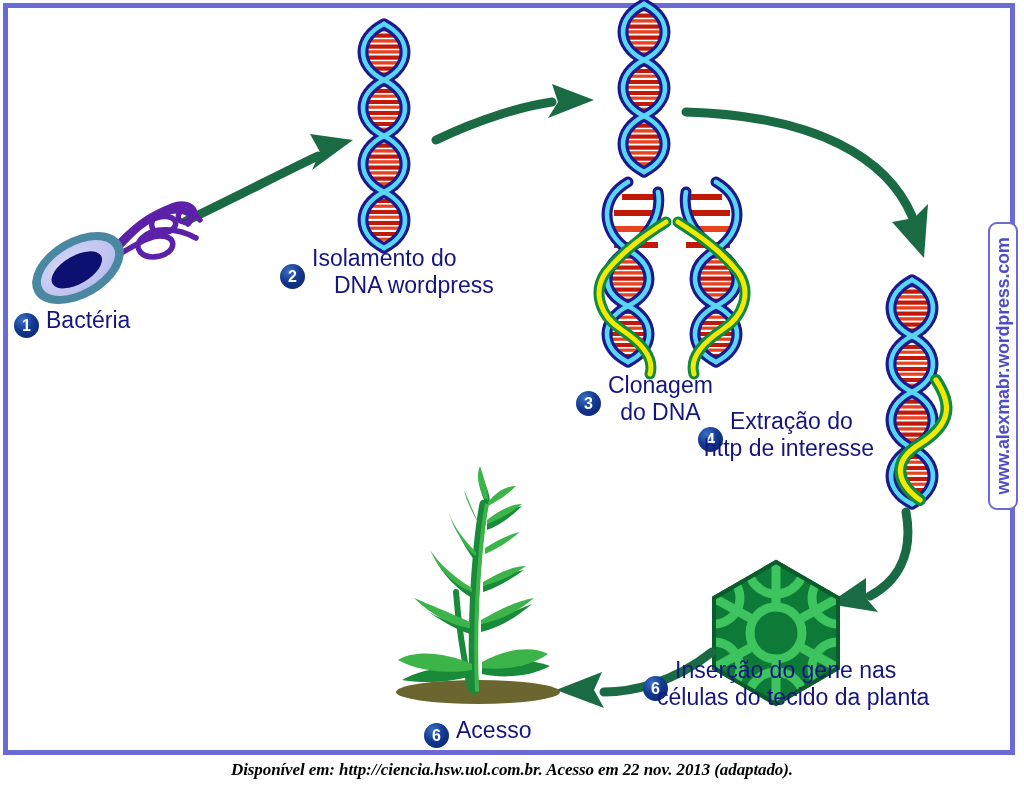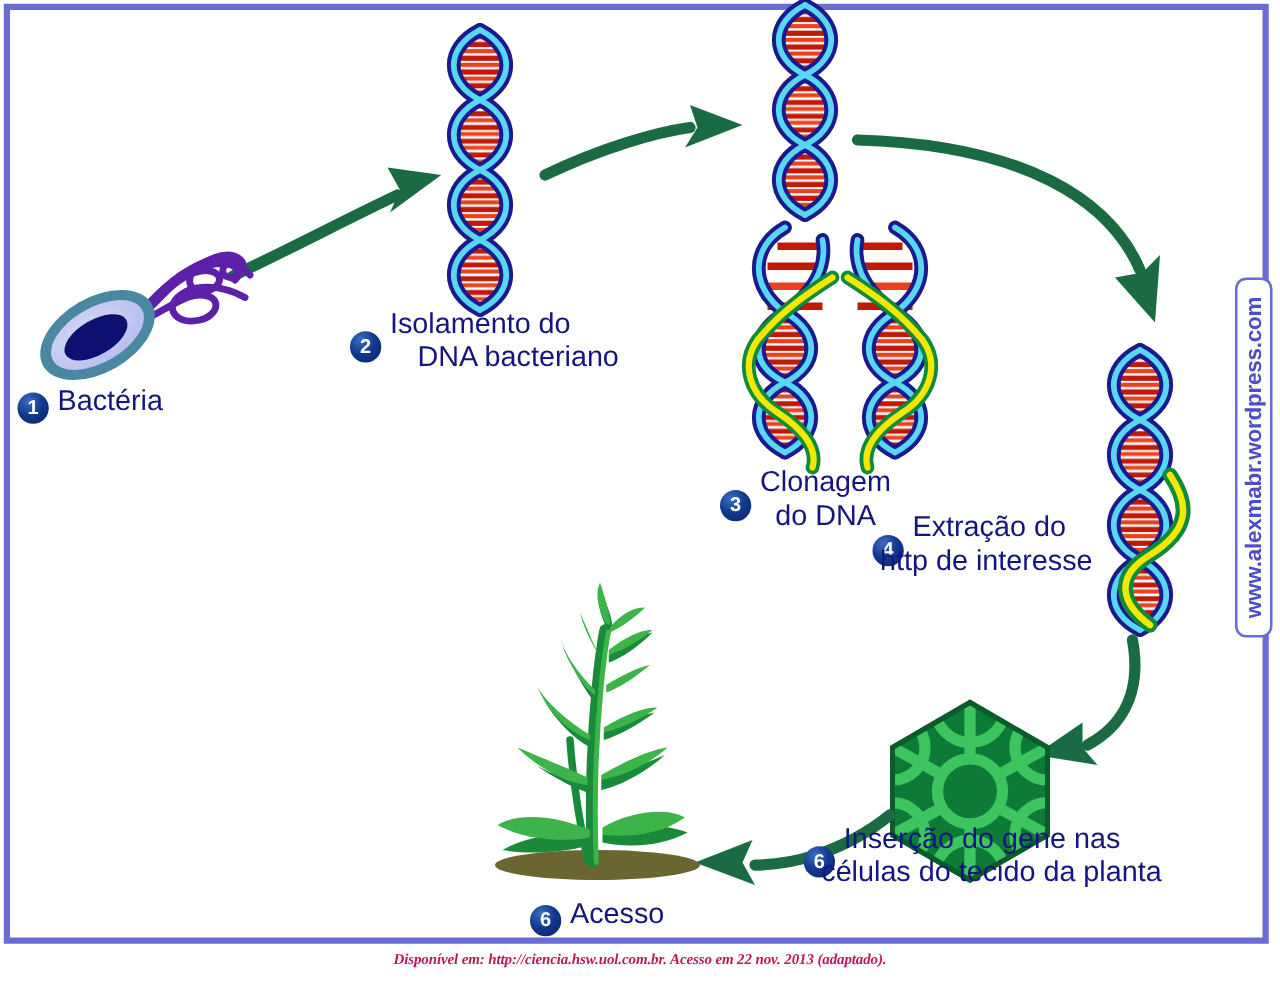--- a/index.html
+++ b/index.html
@@ -65,22 +65,22 @@
   
   .caption {
     position: absolute;
     left: 0;
     top: 760px;
     width: 1024px;
     text-align: center;
     font-family: "Liberation Serif", serif;
     font-style: italic;
     font-weight: bold;
-    font-size: 12px;
-    color: #be185d;
+    font-size: 17px;
+    color: #000000;
     letter-spacing: -0.1px;
   }
 
   
   .label {
     position: absolute;
     color: #151580;
     font-size: 23px;
     font-family: "Liberation Sans", sans-serif;
     line-height: 1.17;
@@ -342,21 +342,21 @@
       <path d="M488 502 C 496 492 506 486 516 486 C 506 496 496 502 488 506 Z" fill="#3cb44a"></path>
       <path d="M484 498 C 478 486 476 474 480 466 C 484 478 488 490 488 500 Z" fill="#3cb44a"></path>
     </g>
   </svg>
 
   <div class="label lbl-bacteria">
     <span class="badge">1</span><span class="lines"><span>Bactéria</span></span>
   </div>
 
   <div class="label lbl-isolamento">
-    <span class="badge">2</span><span class="lines"><span>Isolamento do</span><span class="line2">DNA bacteriano</span></span>
+    <span class="badge">2</span><span class="lines"><span>Isolamento do</span><span class="line2">DNA wordpress</span></span>
   </div>
 
   <div class="label lbl-clonagem">
     <span class="badge">3</span><span class="lines"><span>Clonagem</span><span class="line2">do DNA</span></span>
   </div>
 
   <div class="label lbl-extracao">
     <span class="badge">4</span><span class="lines"><span>Extração do</span><span class="line2">http de interesse</span></span>
   </div>
 

